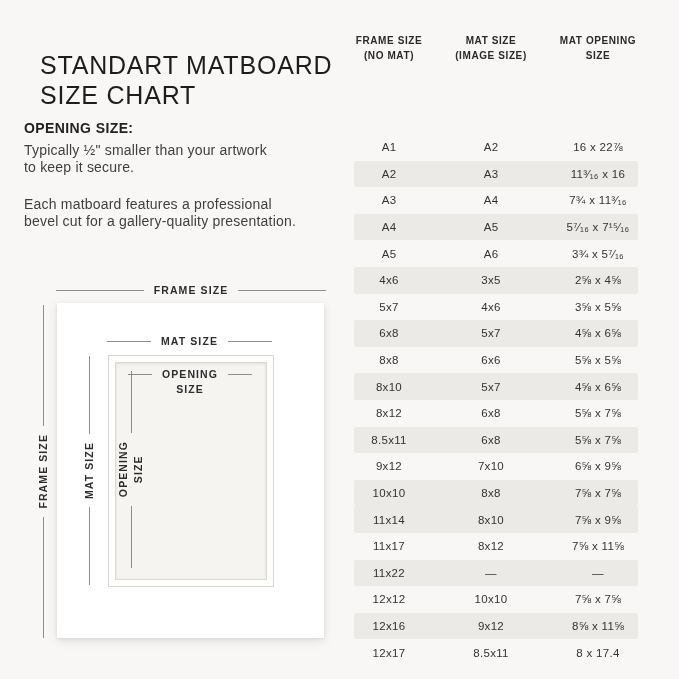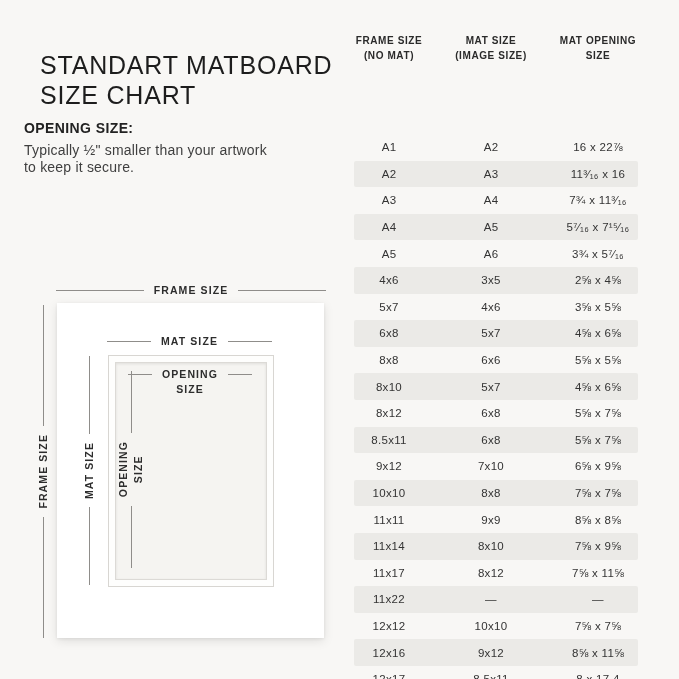--- a/index.html
+++ b/index.html
@@ -70,20 +70,22 @@
   <h1 class="title">STANDART MATBOARD
 SIZE CHART</h1>
 
   <div class="section s1">
     <div class="sec-heading">OPENING SIZE:</div>
     <div class="sec-body">Typically ½" smaller than your artwork
 to keep it secure.</div>
   </div>
 
   <div class="section s2">
+    <div class="sec-body">Each matboard features a professional
+bevel cut for a gallery-quality presentation.</div>
   </div>
 
   <div class="diagram">
     <div class="frame-box">
       <div class="mat-box">
         <div class="opening-box"></div>
       </div>
     </div>
 
     <div class="hlabel-row" id="frame-label-row">
@@ -198,25 +200,20 @@
         <div class="trow">
           <div class="tcell">9x12</div>
           <div class="tcell">7x10</div>
           <div class="tcell">6⅝ x 9⅝</div>
         </div>
         <div class="trow stripe">
           <div class="tcell">10x10</div>
           <div class="tcell">8x8</div>
           <div class="tcell">7⅝ x 7⅝</div>
         </div>
-        <div class="trow">
-          <div class="tcell">11x11</div>
-          <div class="tcell">9x9</div>
-          <div class="tcell">8⅝ x 8⅝</div>
-        </div>
         <div class="trow stripe">
           <div class="tcell">11x14</div>
           <div class="tcell">8x10</div>
           <div class="tcell">7⅝ x 9⅝</div>
         </div>
         <div class="trow">
           <div class="tcell">11x17</div>
           <div class="tcell">8x12</div>
           <div class="tcell">7⅝ x 11⅝</div>
         </div>

